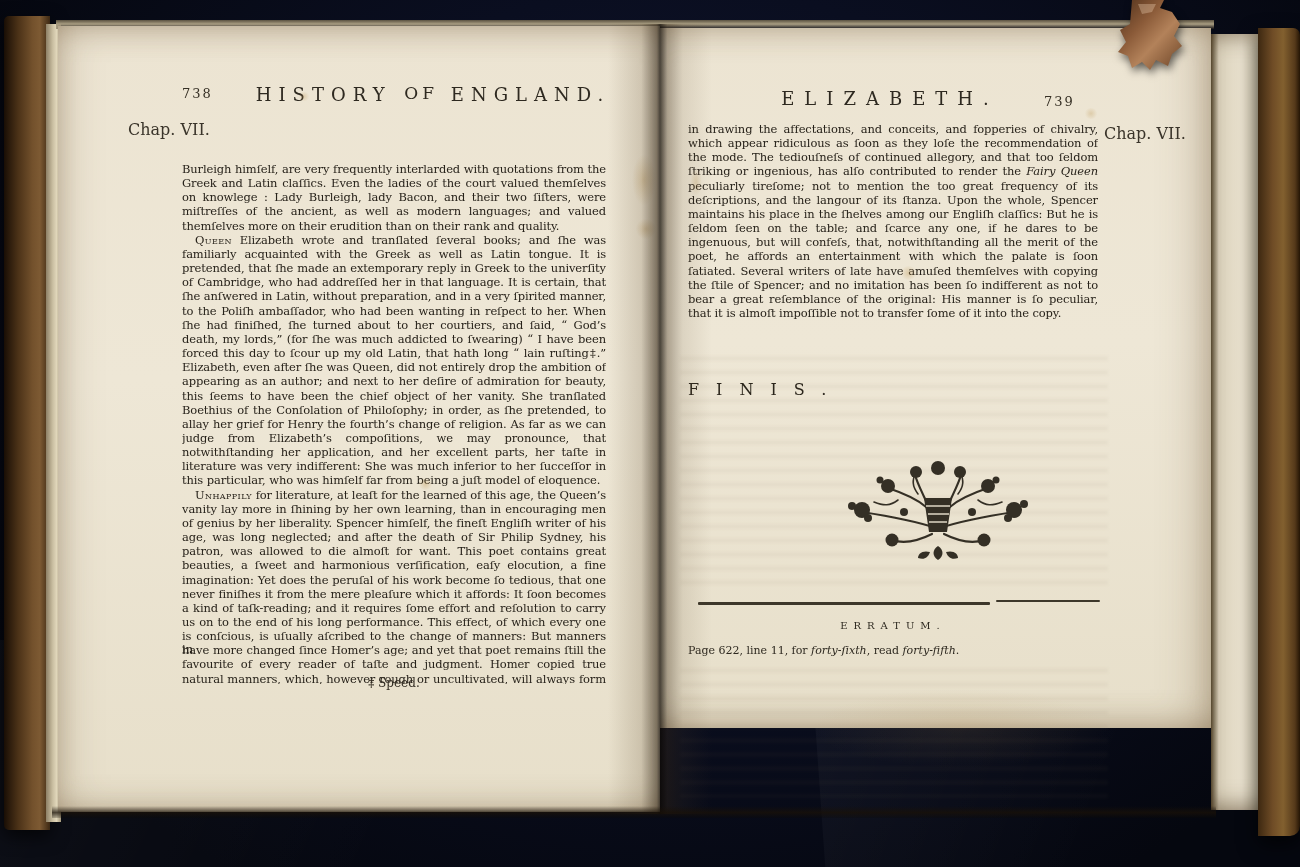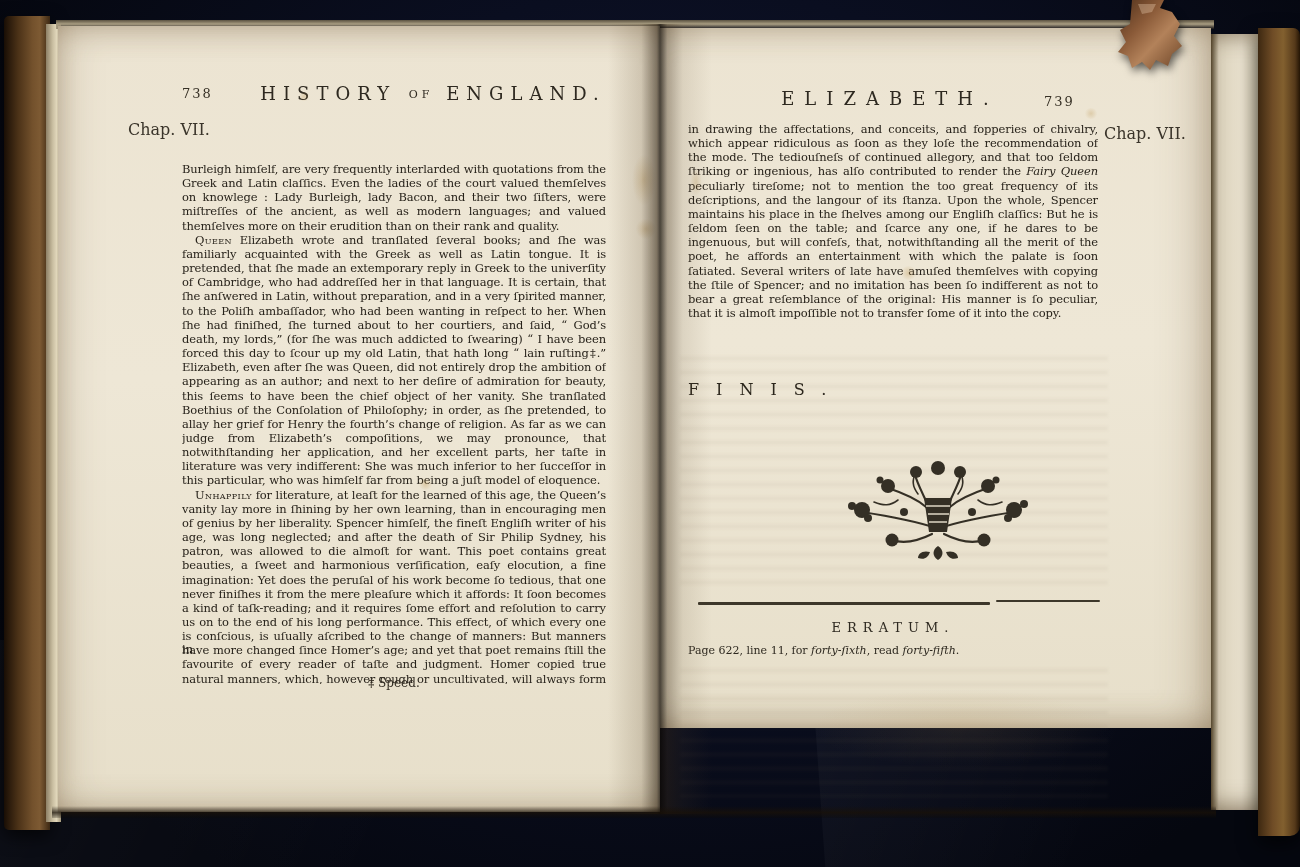--- a/index.html
+++ b/index.html
@@ -34,33 +34,33 @@
     box-shadow:inset -22px 0 48px -18px rgba(110,85,50,0.45),
                inset 0 16px 32px -20px rgba(110,85,50,0.42),
                inset 0 -20px 36px -22px rgba(110,85,50,0.45);}
   .gutter-shadow{position:absolute;left:608px;top:24px;width:104px;height:790px;pointer-events:none;
     background:linear-gradient(90deg,rgba(92,72,44,0) 0%,rgba(92,72,44,0.20) 32%,
       rgba(45,32,16,0.55) 47%,rgba(16,11,5,0.72) 50%,rgba(60,44,24,0.35) 57%,
       rgba(92,72,44,0.12) 72%,rgba(92,72,44,0) 100%);}
   
   .pageno{position:absolute;font-size:13px;letter-spacing:2px;color:#352f24;}
   .running-head{position:absolute;font-size:18px;letter-spacing:7px;color:#2e2920;white-space:nowrap;}
-  .running-head .of{font-size:11px;letter-spacing:4px;vertical-align:2px;}
+  .running-head .of{font-size:17px;letter-spacing:4px;vertical-align:2px;}
   .margin-note{position:absolute;font-size:16px;color:#3a342a;white-space:nowrap;}
   .text-col{position:absolute;font-size:11.5px;line-height:14.15px;letter-spacing:-0.12px;
     text-align:justify;color:#27221a;overflow:hidden;}
   .para{margin:0;}
   .para.indent{text-indent:13px;}
   .sc{font-variant:small-caps;letter-spacing:0.4px;}
   .it{font-style:italic;}
   .catchword{position:absolute;font-size:11.5px;color:#27221a;}
   .footnote{position:absolute;font-size:12px;color:#332d23;text-align:center;}
   .finis{position:absolute;font-size:16px;letter-spacing:17px;color:#2b261c;text-align:left;}
   .rule{position:absolute;background:#3d372a;border-radius:1px;}
-  .erratum-head{position:absolute;font-size:13px;letter-spacing:6px;color:#2e2920;text-align:center;}
+  .erratum-head{position:absolute;font-size:10px;letter-spacing:6px;color:#2e2920;text-align:center;}
   .erratum-line{position:absolute;font-size:11px;color:#2e2920;text-align:left;}
   
   .showthrough{position:absolute;opacity:0.55;filter:blur(1.6px);pointer-events:none;
     background:repeating-linear-gradient(180deg,rgba(122,106,80,0.10) 0px,rgba(122,106,80,0.10) 5px,
       rgba(0,0,0,0) 5px,rgba(0,0,0,0) 14px);}
   .stain{position:absolute;border-radius:50%;pointer-events:none;}
   .ornament{position:absolute;}
   .bookmark{position:absolute;left:1098px;top:0;width:112px;height:86px;filter:drop-shadow(2px 4px 4px rgba(0,0,0,0.6));}
 </style>
 </head>

